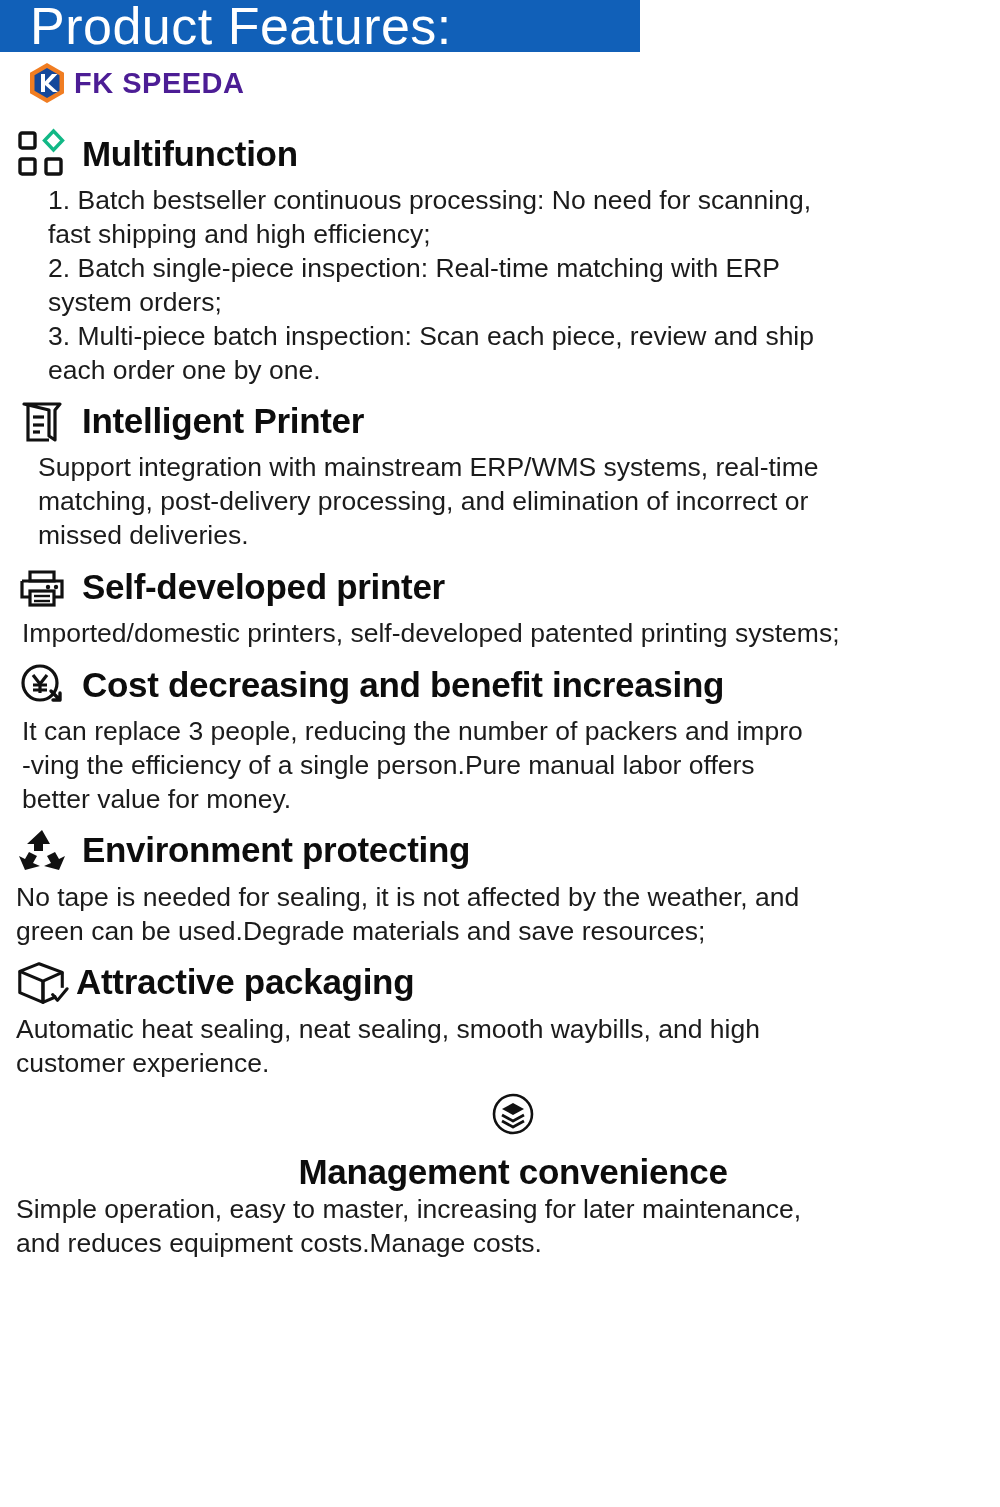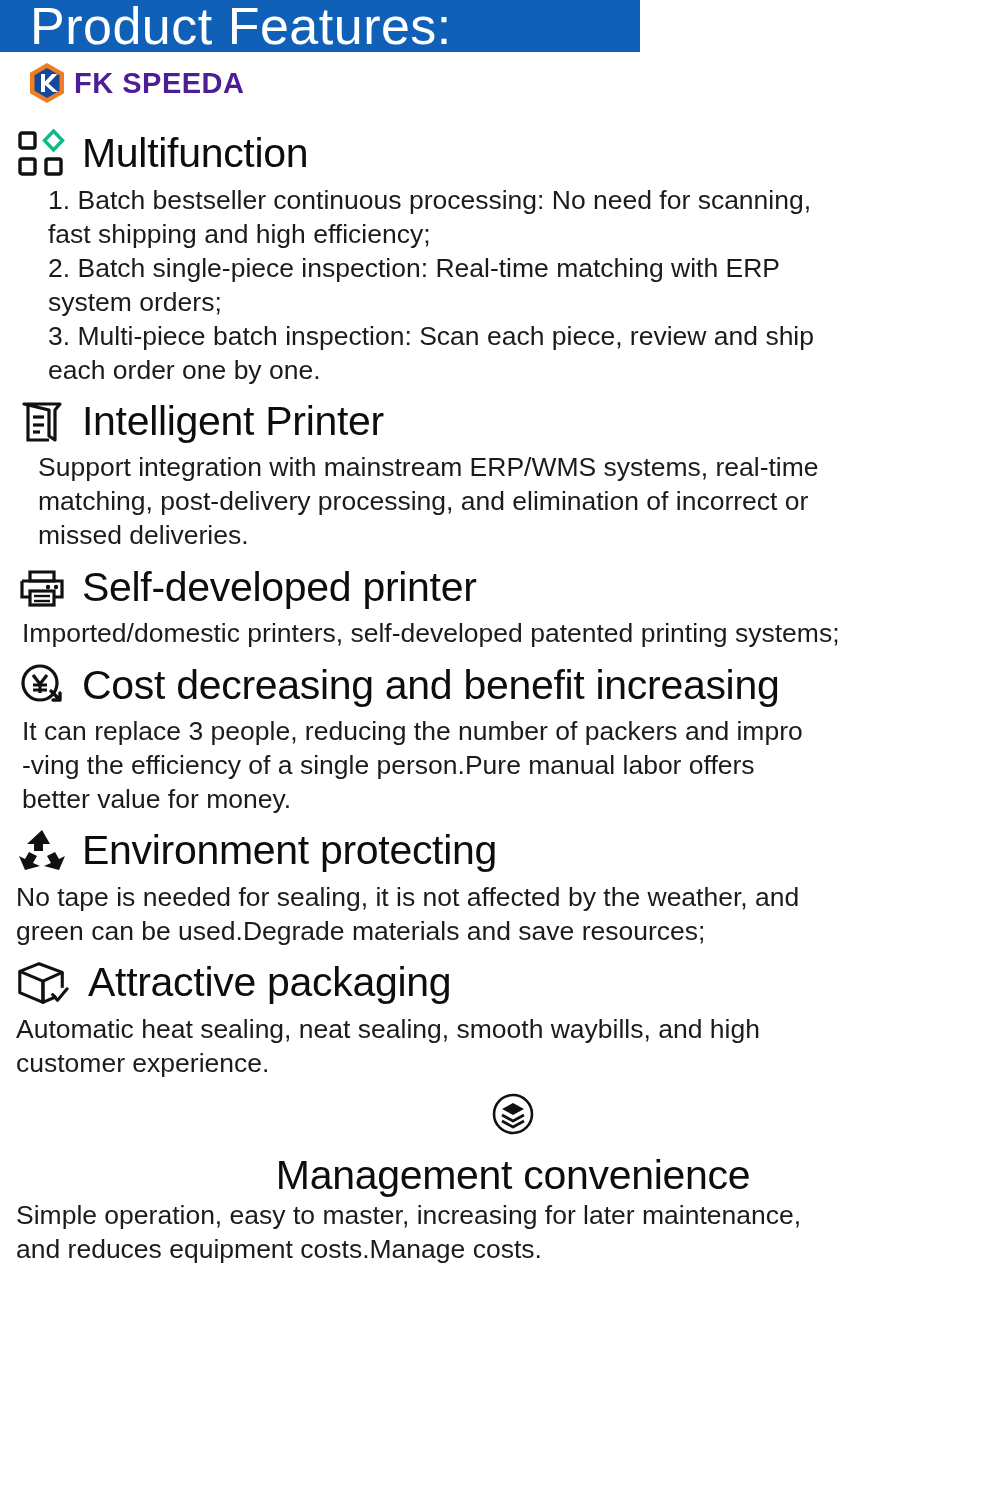--- a/index.html
+++ b/index.html
@@ -81,22 +81,22 @@
   }
   .sec-icon {
     width: 56px;
     height: 56px;
     flex: none;
     display: flex;
     align-items: center;
     justify-content: center;
   }
   .sec-title {
-    font-size: 41px;
-    font-weight: normal;
+    font-size: 35px;
+    font-weight: bold;
     letter-spacing: -0.3px;
     line-height: 1.05;
     color: #0d0d0d;
     white-space: nowrap;
   }
   .sec-body {
     font-size: 26.5px;
     line-height: 1.28;
     color: #1b1b1b;
     margin: 2px 0 4px 0;
@@ -230,21 +230,21 @@
       </span>
       <span class="sec-title">Environment protecting</span>
     </div>
     <div class="sec-body pl0">
       <span class="ln">No tape is needed for sealing, it is not affected by the weather, and</span>
       <span class="ln">green can be used.Degrade materials and save resources;</span>
     </div>
   </div>
 
   <div class="section">
-    <div class="sec-head" style="gap:18px;">
+    <div class="sec-head" style="gap:6px;">
       <span class="sec-icon">
         <svg width="58" height="56" viewBox="0 0 58 56">
           <path d="M6 16 L26 8 L50 17 L30 26 Z" fill="none" stroke="#111" stroke-width="3.2" stroke-linejoin="round"></path>
           <path d="M6 16 L6 38 L30 48 L30 26" fill="none" stroke="#111" stroke-width="3.2" stroke-linejoin="round"></path>
           <path d="M50 17 L50 33" fill="none" stroke="#111" stroke-width="3.2"></path>
           <path d="M30 26 L30 48 L44 42" fill="none" stroke="#111" stroke-width="3.2" stroke-linejoin="round"></path>
           <path d="M40 40 L45 46 L55 34" fill="none" stroke="#111" stroke-width="3.2" stroke-linecap="round" stroke-linejoin="round"></path>
         </svg>
       </span>
       <span class="sec-title">Attractive packaging</span>

